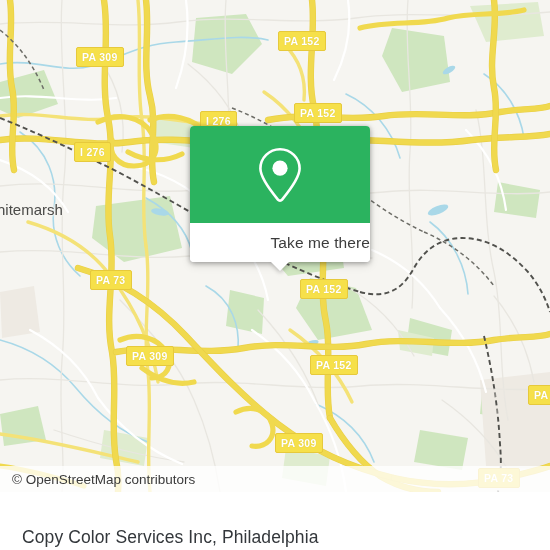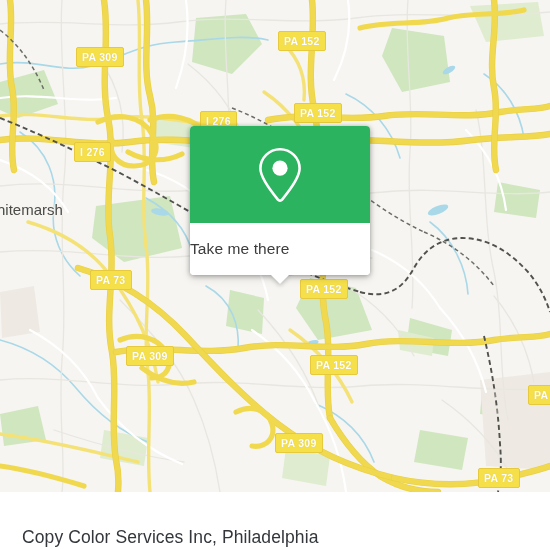--- a/index.html
+++ b/index.html
@@ -84,26 +84,26 @@
   #popup-green {
     height: 97px;
     background: #2bb35f;
     border-radius: 4px 4px 0 0;
     display: flex;
     align-items: center;
     justify-content: center;
   }
   #popup-pin-icon { display: block; }
   #popup-action {
-    height: 52px;
+    height: 39px;
     background: #ffffff;
     border-radius: 0 0 4px 4px;
     display: flex;
     align-items: center;
-    justify-content: flex-start;
+    justify-content: flex-end;
     position: relative;
     z-index: 2;
   }
   #popup-action-label {
     color: #3c3c3c;
     font-family: "Liberation Sans", sans-serif;
     font-size: 15.5px;
     letter-spacing: 0.1px;
   }
   #popup-tail {
@@ -373,20 +373,23 @@
           <path d="M23 3.2 C 12.2 3.2 3.4 11.9 3.4 22.6 C 3.4 31.6 15.6 47.2 20.9 53.6 C 22 54.9 24 54.9 25.1 53.6 C 30.4 47.2 42.6 31.6 42.6 22.6 C 42.6 11.9 33.8 3.2 23 3.2 Z" fill="none" stroke="#ffffff" stroke-width="2.6"></path>
           <circle cx="23" cy="22.2" r="7.6" fill="#ffffff"></circle>
         </svg>
       </div>
       <div id="popup-action">
         <span id="popup-action-label">Take me there</span>
       </div>
       <div id="popup-tail"></div>
     </div>
 
+    <div id="attribution">
+      <span id="attribution-text">© OpenStreetMap contributors</span>
+    </div>
   </div>
 
   <div id="footer">
     <span id="footer-title">Copy Color Services Inc, Philadelphia</span>
 
   </div>
 
 </div>
 
 </body></html>

